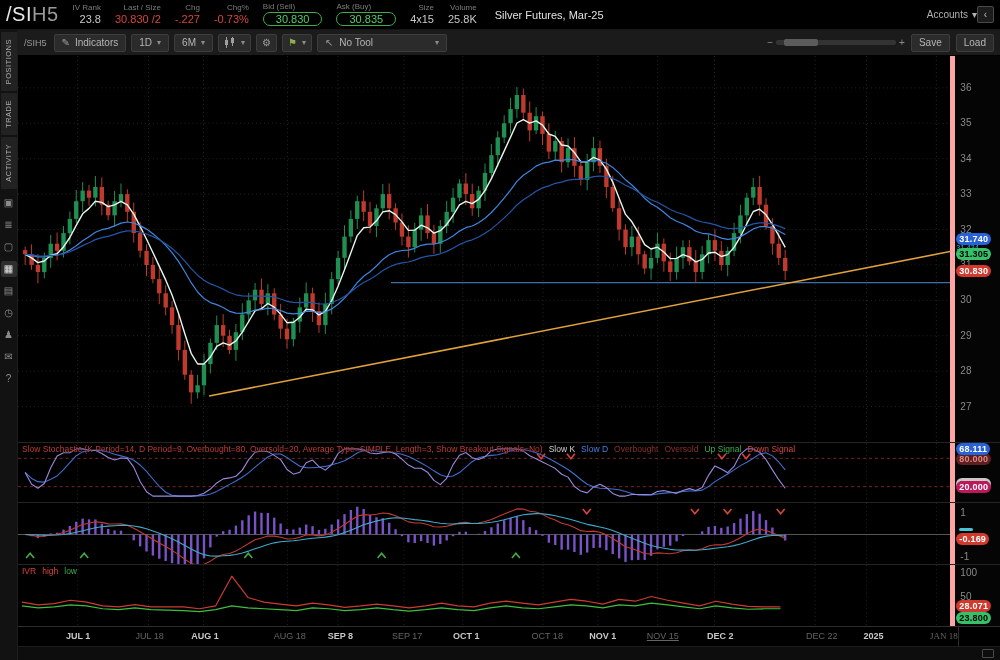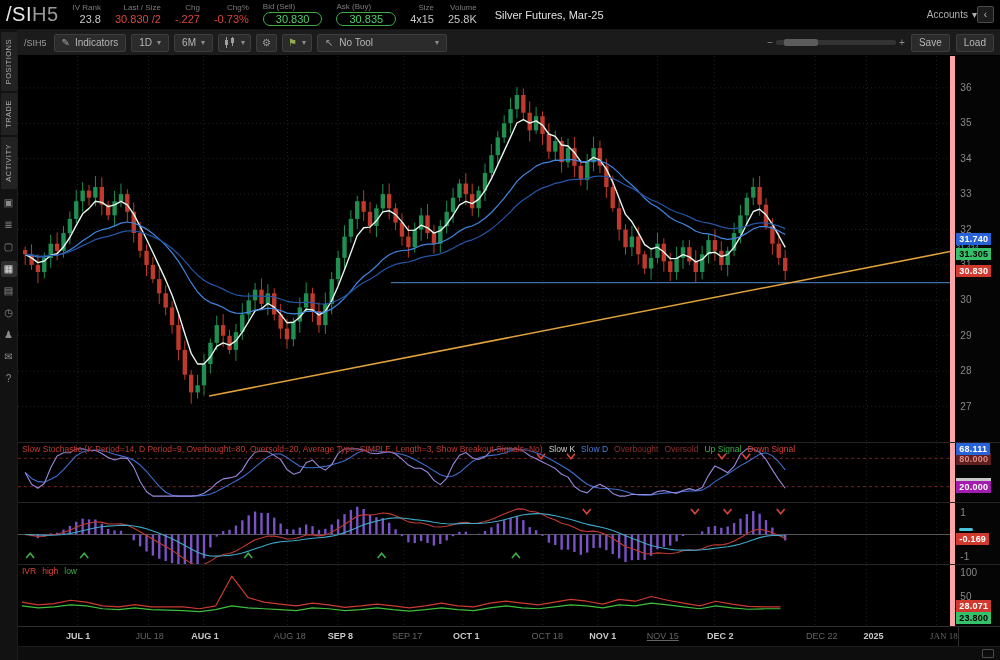--- a/index.html
+++ b/index.html
@@ -58,21 +58,21 @@
   .p-ivr{height:62px;border-top:1px solid #242424}
 
   .ema-legend{position:absolute;left:6px;top:3px;z-index:3}
   .ema-legend div{font-size:9px;color:#1fc3d6;line-height:13px;cursor:pointer;text-shadow:0 0 2px #000}
   .pane-legend{position:absolute;left:4px;top:1px;z-index:3;font-size:8.5px;line-height:11px;white-space:nowrap;text-shadow:0 0 2px #000;cursor:pointer}
   .pane-legend span{margin-right:6px}
   .c-red{color:#d8453a}.c-dred{color:#8e2f2f}.c-green{color:#3fae49}
   .c-blue{color:#4a7fd8}.c-white{color:#cfcfcf}.c-title{color:#c23b33}
 
   .tick{position:absolute;left:5px;font-size:10px;color:#8a8a8a;line-height:12px}
-  .badge{position:absolute;left:1px;font-size:9px;font-weight:700;line-height:12px;padding:0 3px;border-radius:0;letter-spacing:.2px}
+  .badge{position:absolute;left:1px;font-size:9px;font-weight:700;line-height:12px;padding:0 3px;border-radius:6px;letter-spacing:.2px}
   .badge.sm{font-size:7px;font-weight:400;padding:0;background:transparent!important}
   .cyan-dash{position:absolute;left:4px;width:14px;height:3px;border-radius:2px;background:#49c3d8}
 
   
   .taxis{height:20px;display:flex;border-top:1px solid #2e2e2e;background:#000}
   .taxis .tplot{position:relative;width:940px}
   .taxis .tcorner{width:42px;border-left:1px solid #2e2e2e}
   .tlabel{position:absolute;top:4px;transform:translateX(-50%);font-size:9px;font-weight:700;color:#c8c8c8;white-space:nowrap}
   .tlabel.dim{color:#646464;font-weight:400}
 
@@ -522,21 +522,21 @@
               <path d="M 523.34 11 L 527.34 16 L 531.34 11" stroke="#d8453a" stroke-width="1.6" fill="none"></path>
               <path d="M 553.42 11 L 557.42 16 L 561.42 11" stroke="#d8453a" stroke-width="1.6" fill="none"></path>
               <path d="M 705.7 11 L 709.7 16 L 713.7 11" stroke="#d8453a" stroke-width="1.6" fill="none"></path>
               <path d="M 730.14 11 L 734.14 16 L 738.14 11" stroke="#d8453a" stroke-width="1.6" fill="none"></path>
             </svg>
         </div>
         <div class="axis" id="axis-stoch">
             <div class="badge" style="top: 9.6px; background: rgb(93, 31, 31); color: rgb(224, 138, 128);">80.000</div>
             <div class="badge" style="top: 0; background: rgb(40, 98, 216); color: rgb(255, 255, 255);">68.111</div>
             <div class="badge" style="top: 34.993px; background: rgb(200, 200, 200); color: rgb(0, 0, 0);">27.098</div>
-            <div class="badge" style="top: 38.4px; background: #a21caf; color: rgb(255, 255, 255);">20.000</div>
+            <div class="badge" style="top: 38.4px; background: #be185d; color: rgb(255, 255, 255);">20.000</div>
           </div>
       </div>
 
       <div class="pane p-macd">
         <div class="plot">
           <svg id="macd-svg" viewBox="0 0 940 62" preserveAspectRatio="none">
               <line x1="60.160000000000004" y1="0" x2="60.160000000000004" y2="62" stroke="#242424" stroke-width="1" stroke-dasharray="1,3"></line>
               <line x1="131.60000000000002" y1="0" x2="131.60000000000002" y2="62" stroke="#242424" stroke-width="1" stroke-dasharray="1,3"></line>
               <line x1="187.06" y1="0" x2="187.06" y2="62" stroke="#242424" stroke-width="1" stroke-dasharray="1,3"></line>
               <line x1="271.65999999999997" y1="0" x2="271.65999999999997" y2="62" stroke="#242424" stroke-width="1" stroke-dasharray="1,3"></line>

